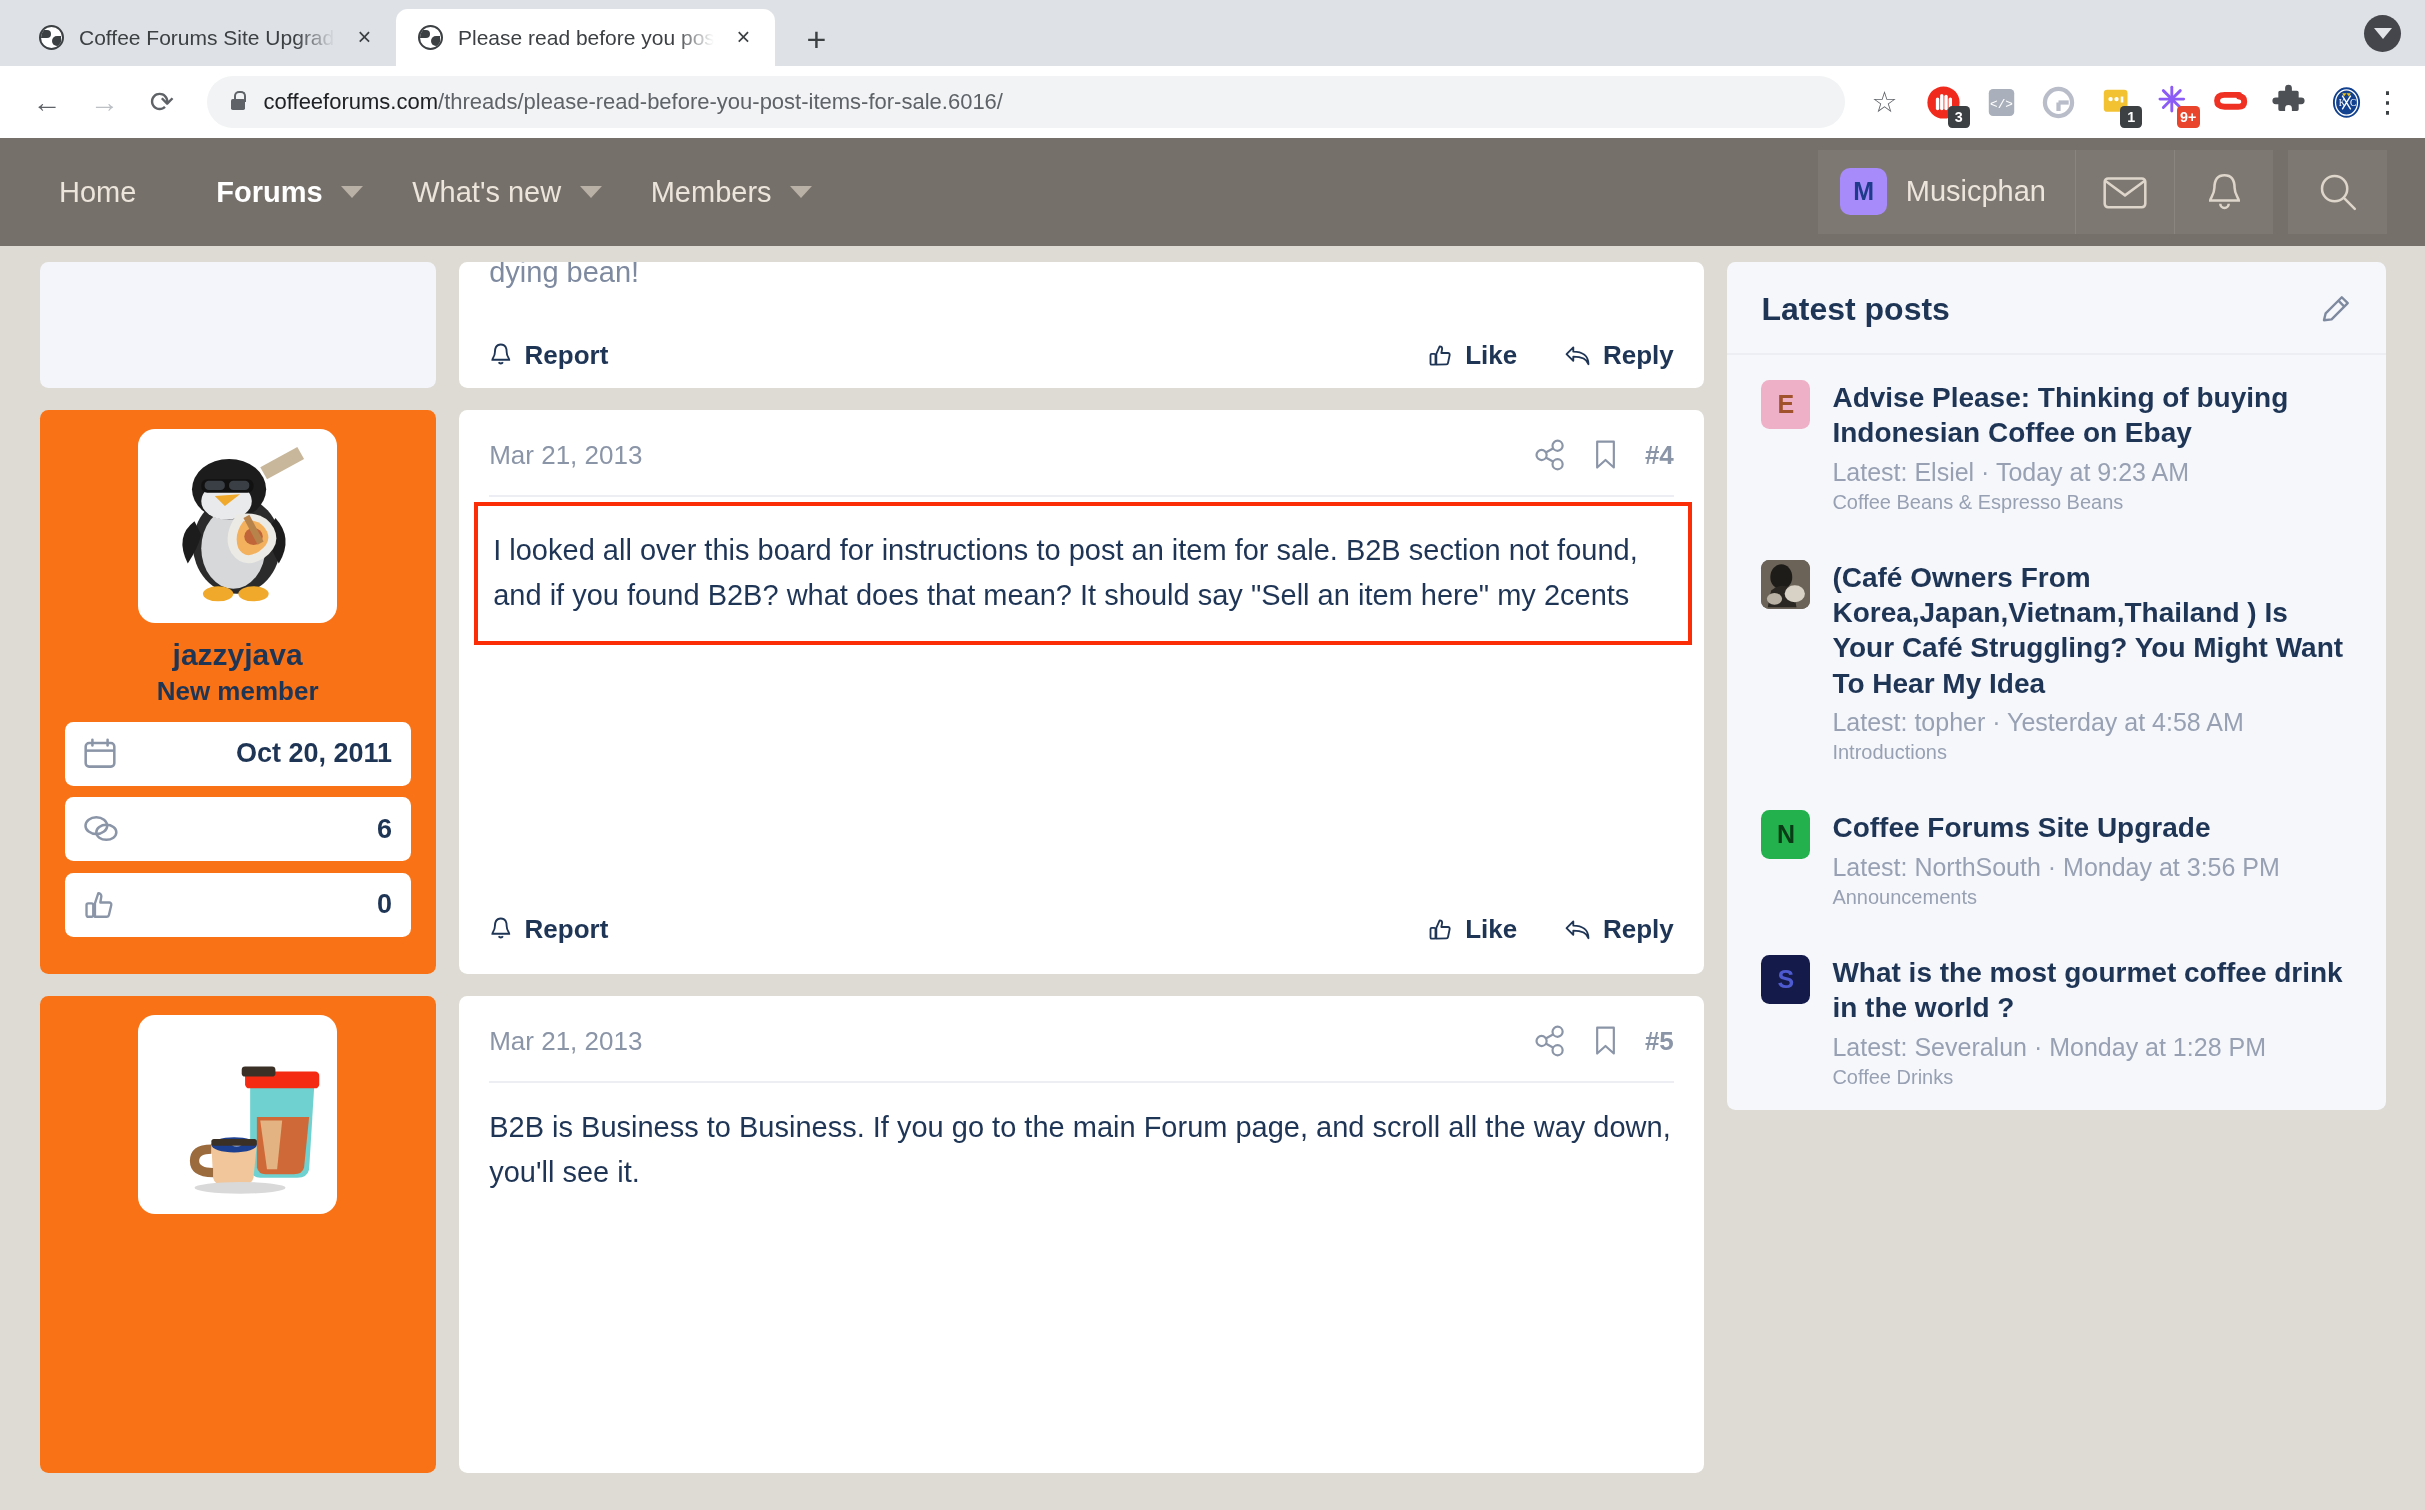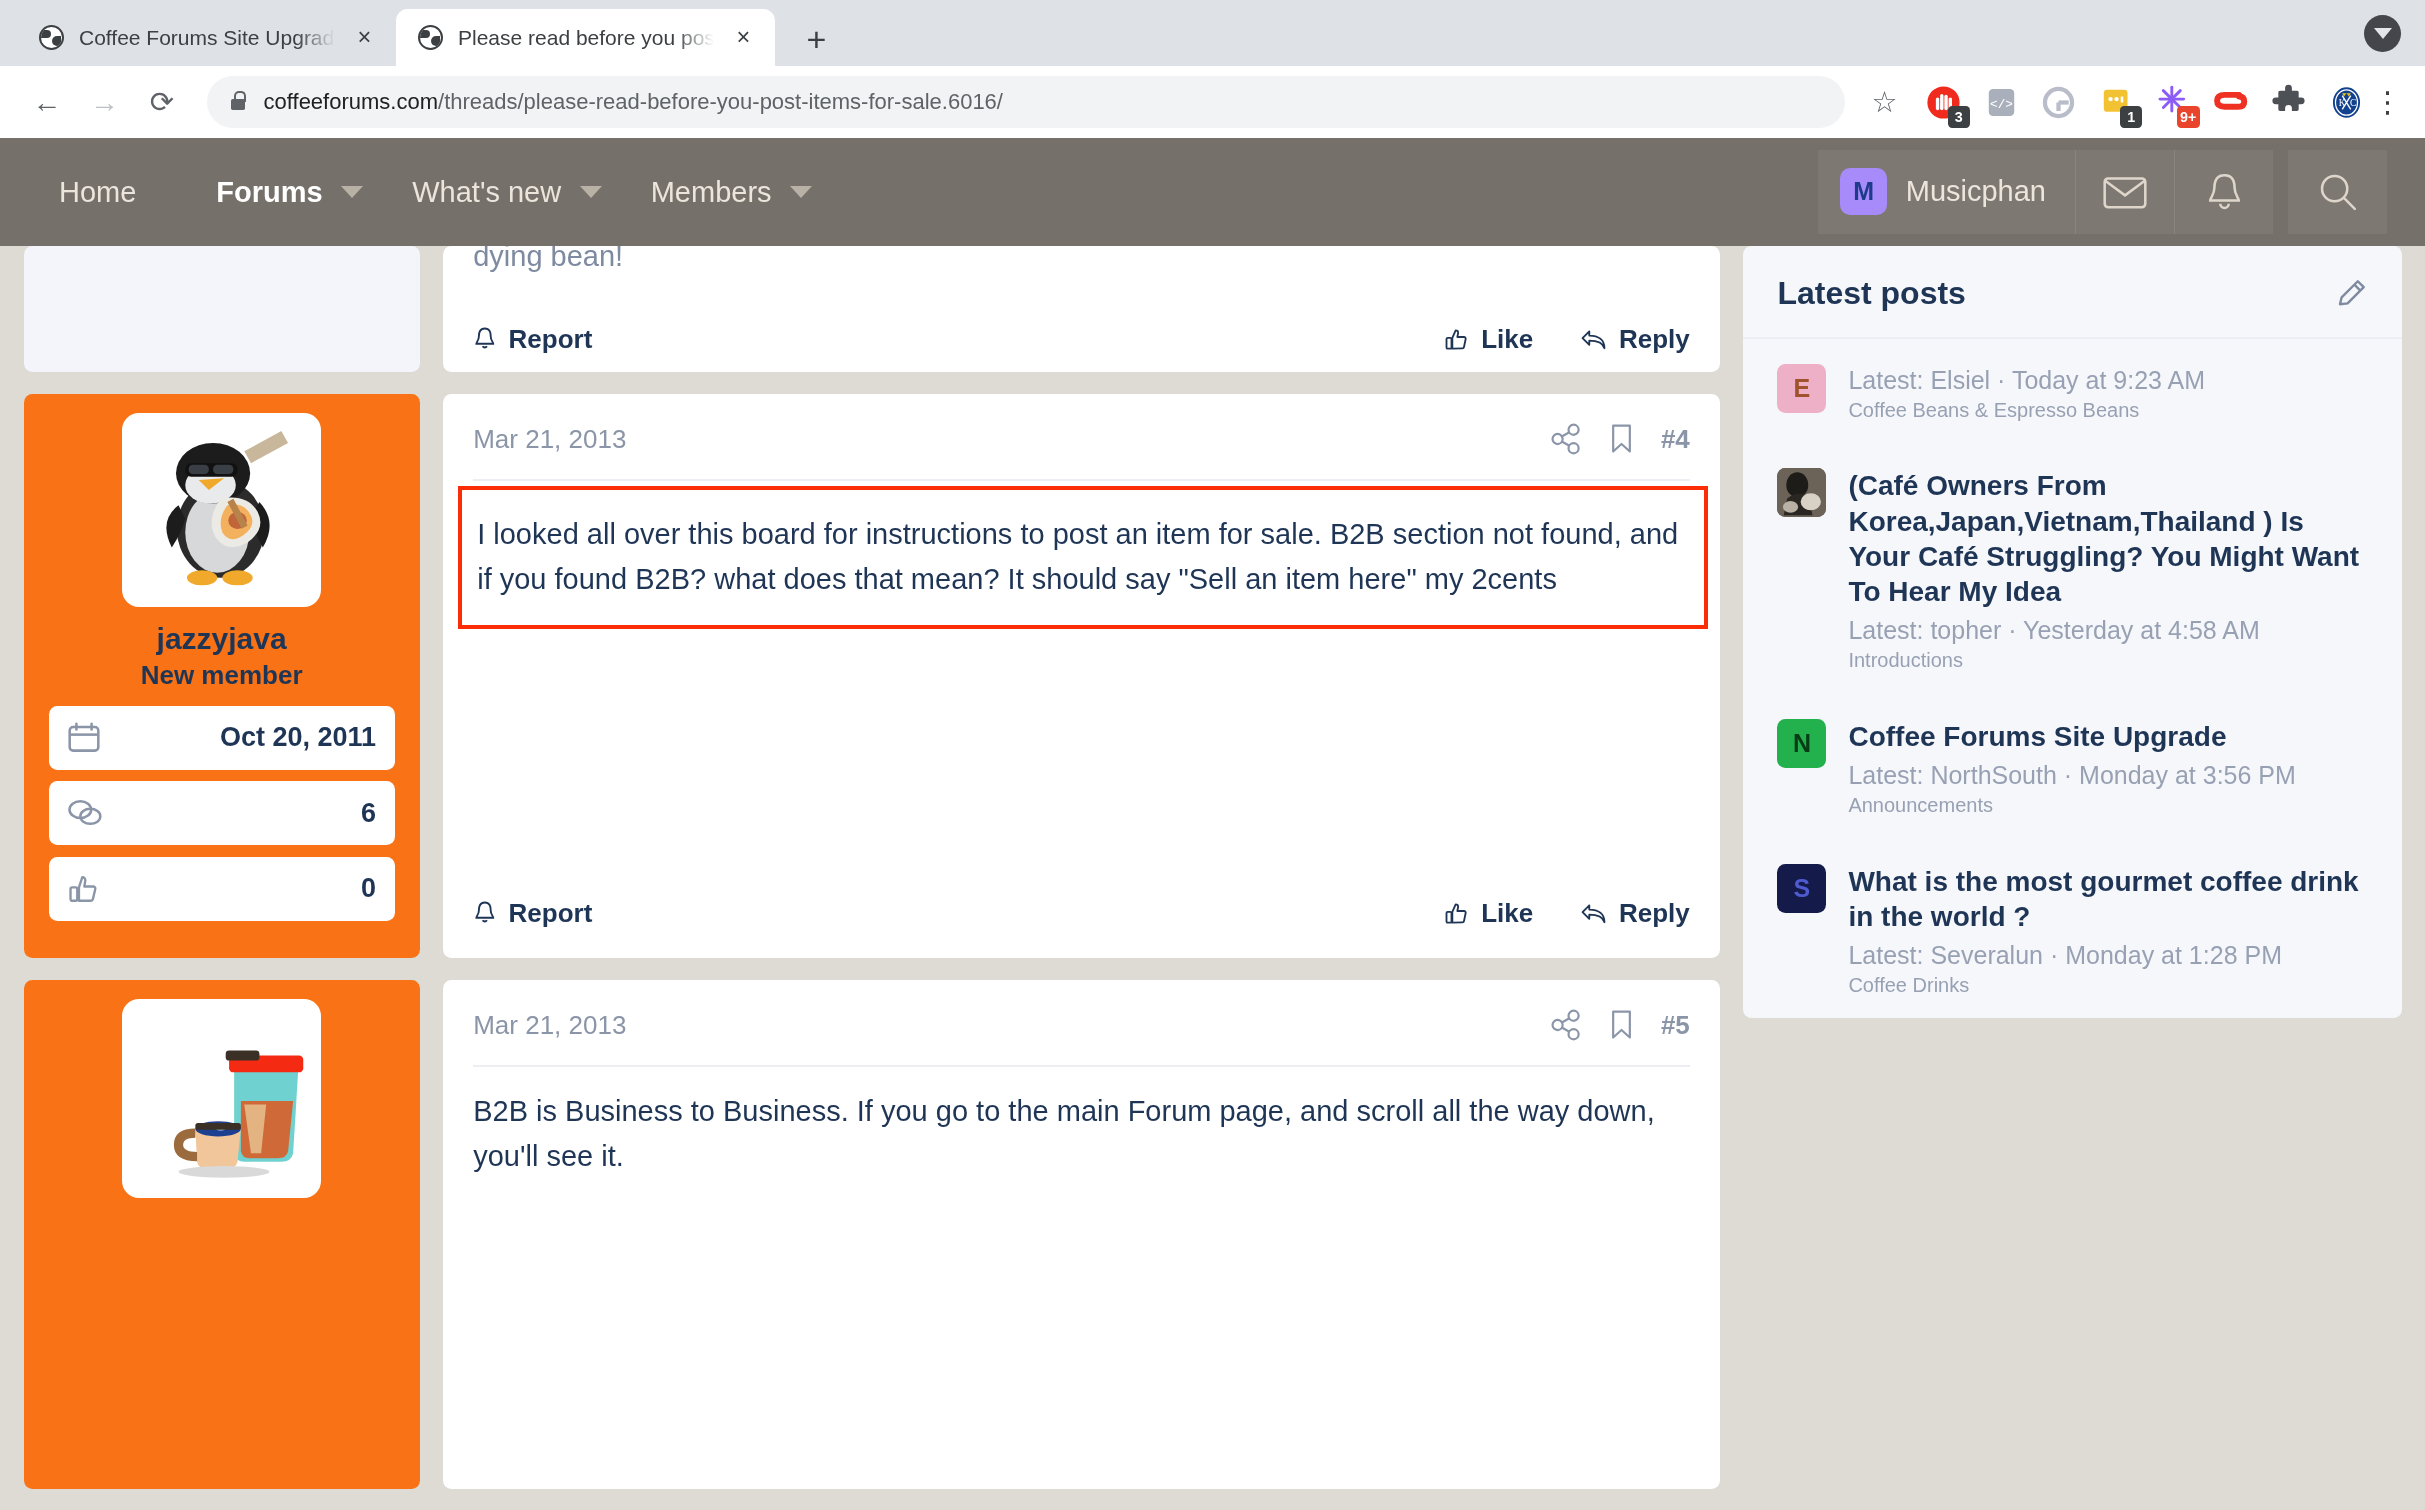--- a/index.html
+++ b/index.html
@@ -189,21 +189,21 @@
   .navicon {
     width: 99px;
     background: rgba(255,255,255,0.06);
     display:flex;align-items:center;justify-content:center;
     border-left: 1.7px solid rgba(255,255,255,0.10);
   }
   .navicon.search { margin-left: 15px; border-left: none; }
 
   .content {
     display: flex;
-    padding: 0;
+    padding: 16px;
     height: 1265px;
   }
   .left-col {
     width: 1767px;
     display:flex; flex-direction: column;
     padding: 0;
   }
 
   
   .post-row {
@@ -703,20 +703,21 @@
             <svg width="34" height="34" viewBox="0 0 40 40">
               <path d="M7 32 L9 24 L28 5 L35 12 L16 31 Z" fill="none" stroke="#7e8aa0" stroke-width="2.8" stroke-linejoin="round"></path>
               <line x1="24" y1="9" x2="31" y2="16" stroke="#7e8aa0" stroke-width="2.8"></line>
             </svg>
           </span>
         </div>
 
         <div class="lp-item">
           <span class="lp-avatar" style="background:#eeb0c6;color:#a0522d;">E</span>
           <span class="lp-body">
+            <span class="lp-title" style="display:block;">Advise Please: Thinking of buying Indonesian Coffee on Ebay</span>
             <span class="lp-meta" style="display:block;">Latest: Elsiel · Today at 9:23 AM</span>
             <span class="lp-forum" style="display:block;">Coffee Beans &amp; Espresso Beans</span>
           </span>
         </div>
 
         <div class="lp-item">
           <span class="lp-avatar" style="background:#5a5248;">
             <svg width="49" height="49" viewBox="0 0 58 58">
               <rect width="58" height="58" fill="#6b6358"></rect>
               <ellipse cx="24" cy="20" rx="13" ry="15" fill="#1e1c19"></ellipse>

